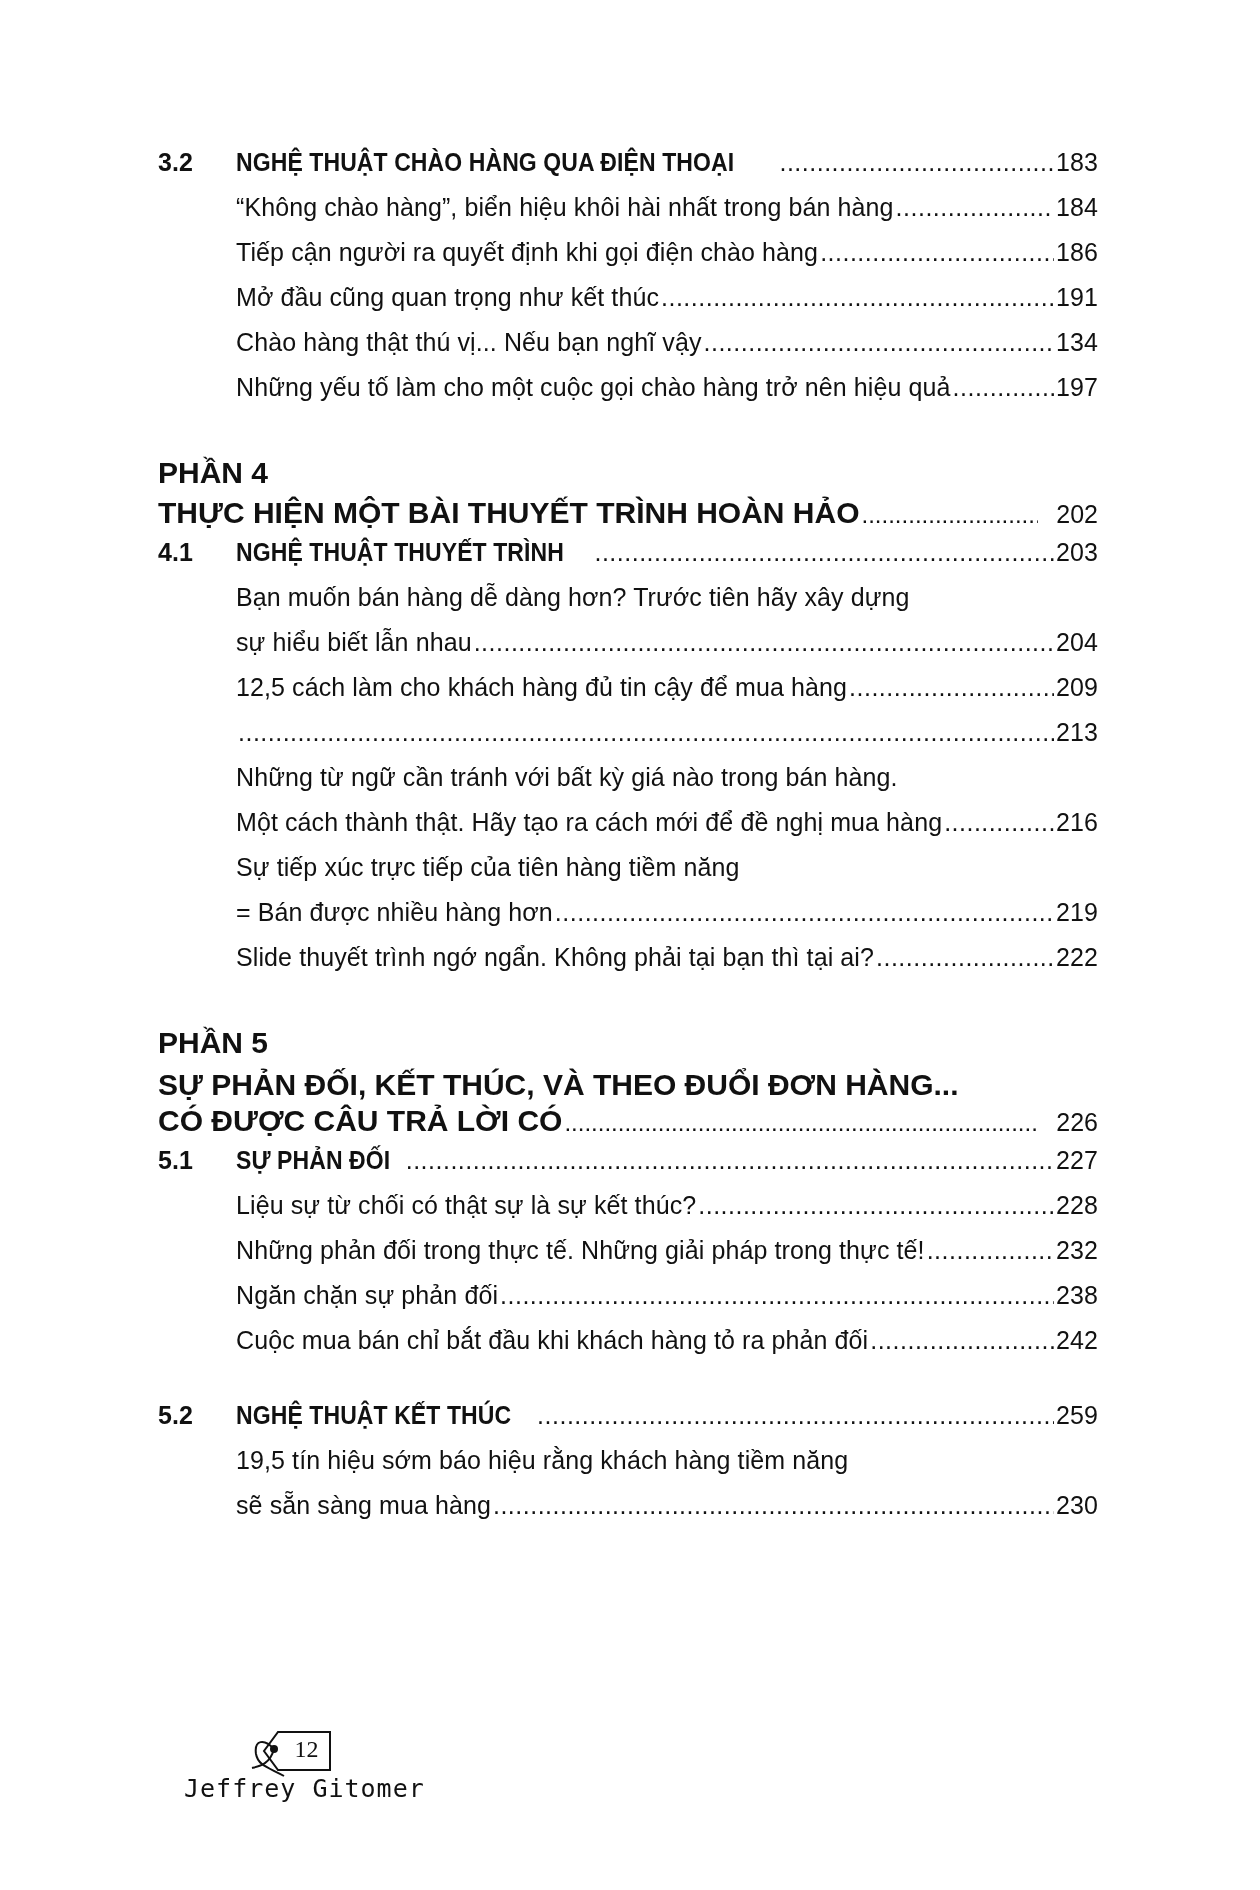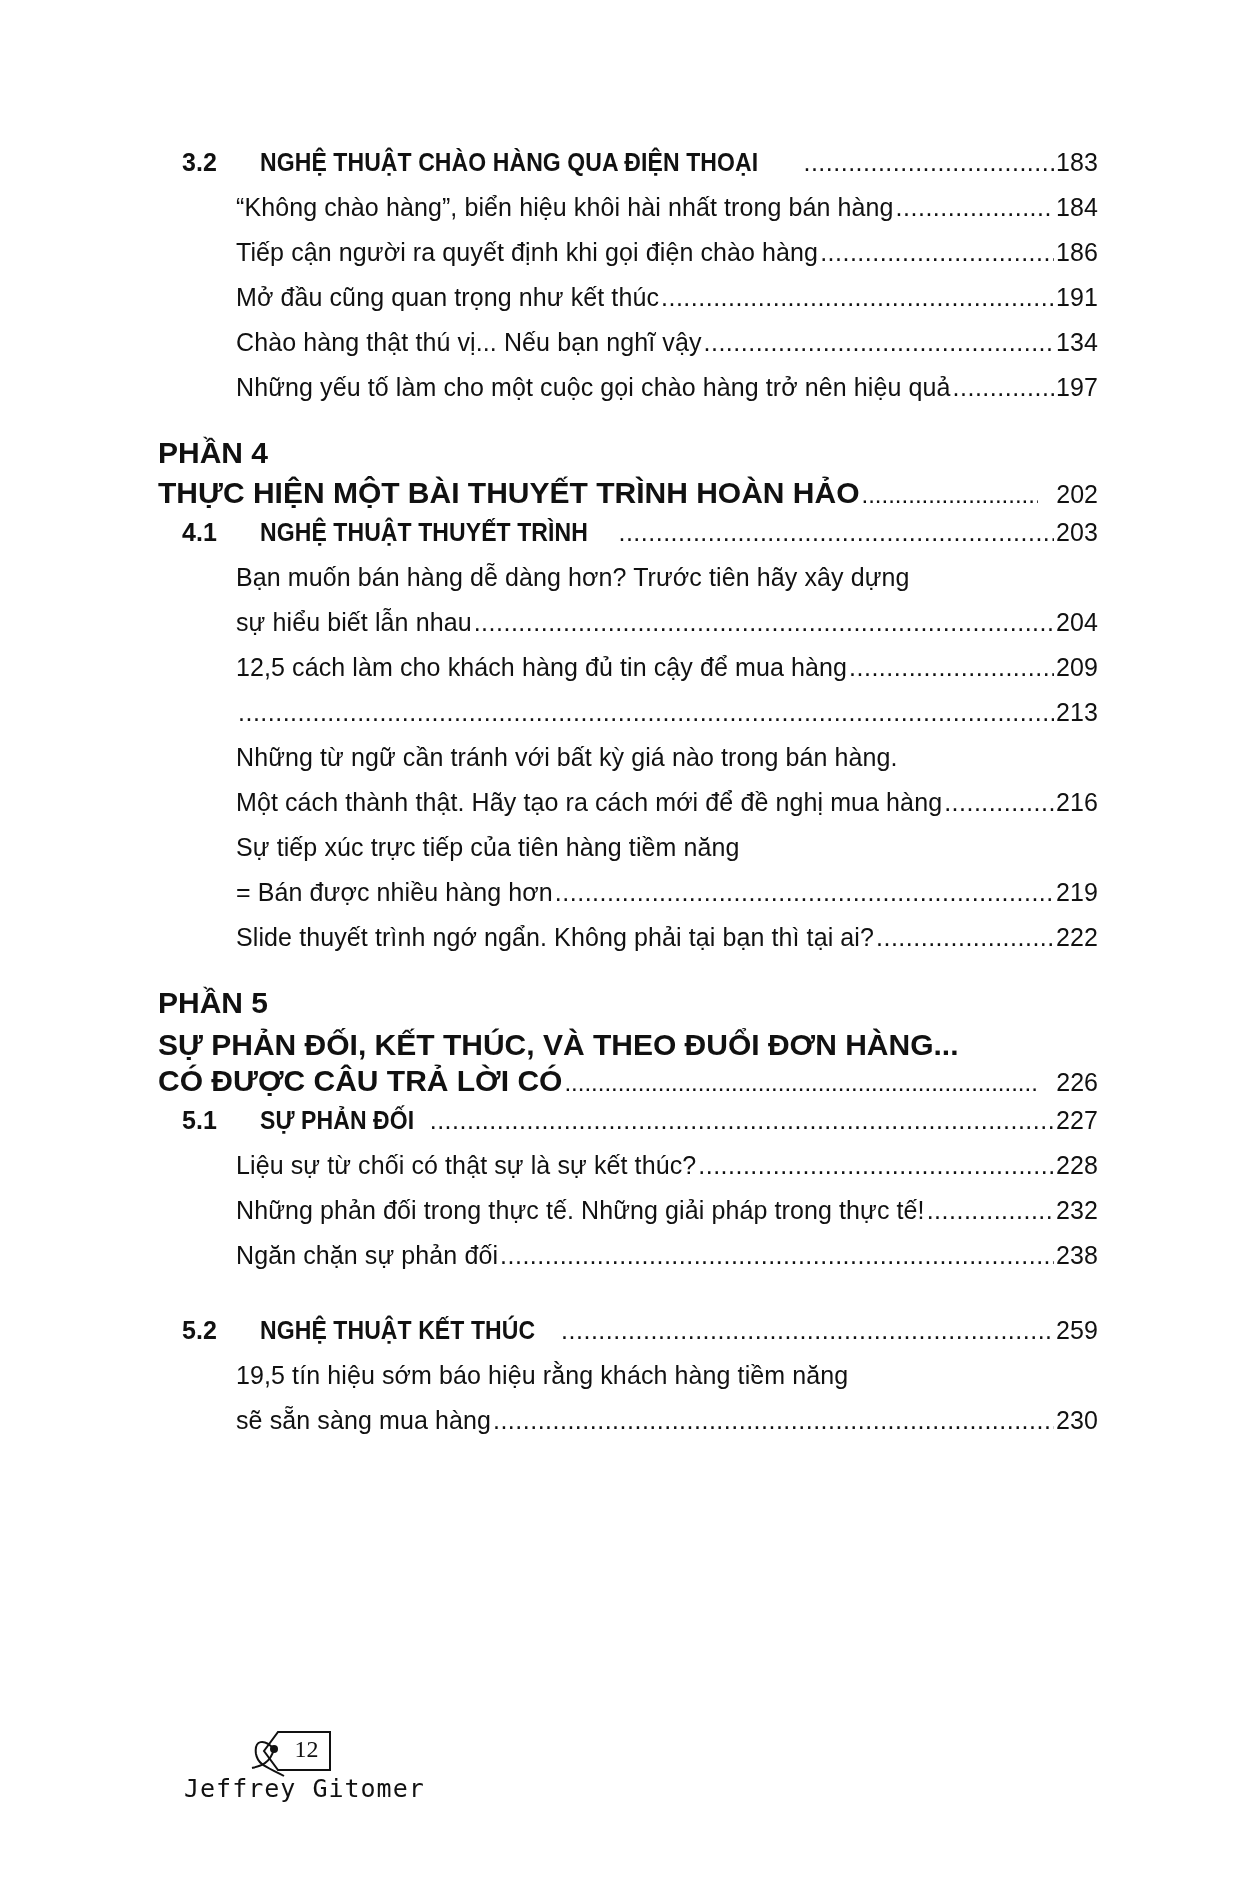--- a/index.html
+++ b/index.html
@@ -1,26 +1,26 @@
 <!DOCTYPE html>
 <html><head>
 <meta charset="utf-8">
 <style>
   html,body{margin:0;padding:0;background:#fff;}
   body{width:1260px;height:1890px;position:relative;overflow:hidden;font-family:"Liberation Sans",sans-serif;color:#111;}
   .page{position:absolute;left:158px;top:148px;width:940px;}
   .row{display:flex;align-items:baseline;height:45px;font-size:25px;letter-spacing:0.1px;}
-  .row .num{width:78px;flex:0 0 78px;font-weight:bold;margin-left:24px;}
+  .row .num{width:78px;flex:0 0 78px;font-weight:bold;}
   .row .ind{width:78px;flex:0 0 78px;}
   .row .title{white-space:nowrap;}
   .row .dots{flex:1;overflow:hidden;white-space:nowrap;margin:0 2px;}
   .row .dots::after{content:"..................................................................................................................................................................................................................";letter-spacing:0.5px;}
   .row .page-no{flex:0 0 auto;}
   .row.sec .title{font-weight:bold;font-family:"Liberation Sans",sans-serif;transform:scaleX(0.92);transform-origin:left;}
-  .part-label{font-size:30px;font-weight:bold;height:46px;line-height:46px;margin-top:12px;}
+  .part-label{font-size:30px;font-weight:bold;height:46px;line-height:46px;margin-top:32px;}
   .part-row{display:flex;align-items:baseline;font-size:30px;font-weight:bold;height:42px;}
   .part-row .title{white-space:nowrap;}
   .part-row .dots{flex:1;overflow:hidden;white-space:nowrap;font-size:24px;font-weight:normal;margin:0 2px;}
   .part-row .dots::after{content:"..................................................................................................................................................................................................................";}
   .part-row .page-no{font-size:25px;font-weight:normal;margin-left:16px;}
   .part-line{font-size:30px;font-weight:bold;height:38px;line-height:38px;white-space:nowrap;}
   .gap{height:30px;}
   .footer{position:absolute;left:158px;top:1728px;display:flex;align-items:center;flex-direction:column;}
   .tag{position:relative;width:82px;height:46px;}
   .tag svg{position:absolute;left:0;top:0;}
@@ -155,20 +155,26 @@
       <span class="title">Những phản đối trong thực tế. Những giải pháp trong thực tế!</span>
       <span class="dots"></span>
       <span class="page-no">232</span>
     </div>
   <div class="row">
       <span class="ind"></span>
       <span class="title">Ngăn chặn sự phản đối</span>
       <span class="dots"></span>
       <span class="page-no">238</span>
     </div>
+  <div class="row">
+      <span class="ind"></span>
+      <span class="title">Cuộc mua bán chỉ bắt đầu khi khách hàng tỏ ra phản đối</span>
+      <span class="dots"></span>
+      <span class="page-no">242</span>
+    </div>
 
   <div class="gap"></div>
 
   <div class="row sec">
     <span class="num">5.2</span>
     <span class="title">NGHỆ THUẬT KẾT THÚC</span>
     <span class="dots"></span>
     <span class="page-no">259</span>
   </div>
   <div class="row">

